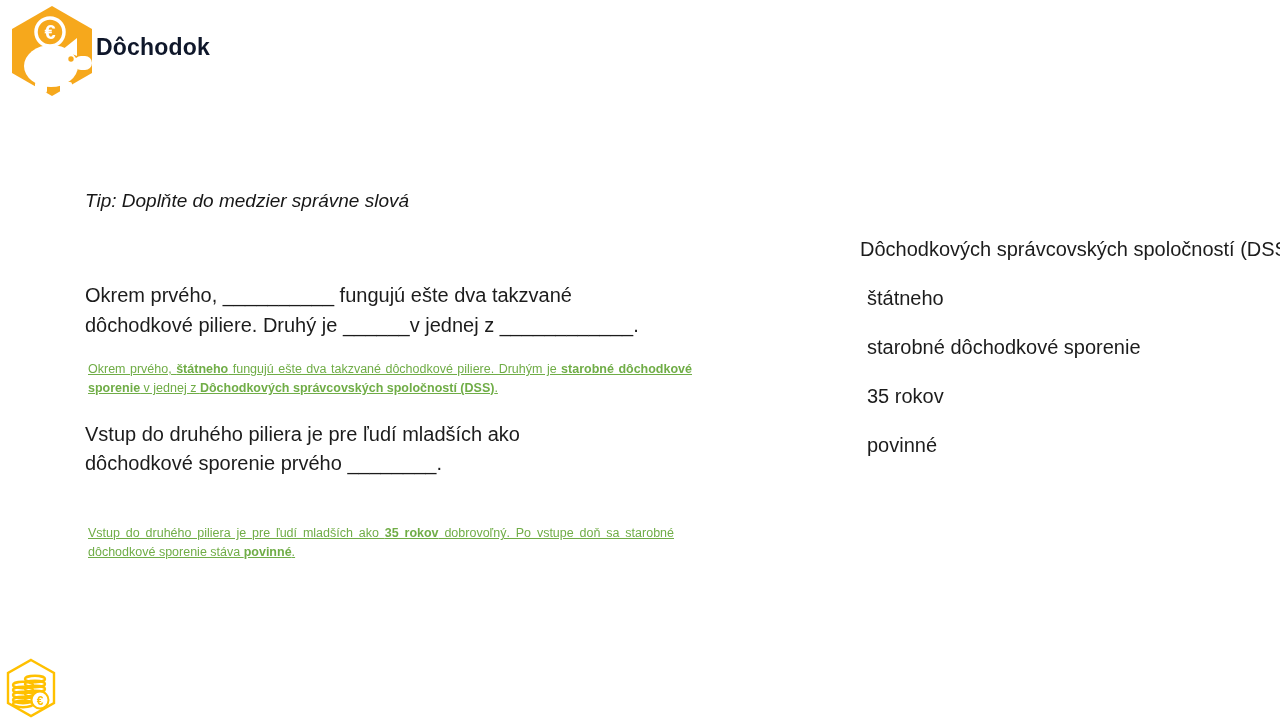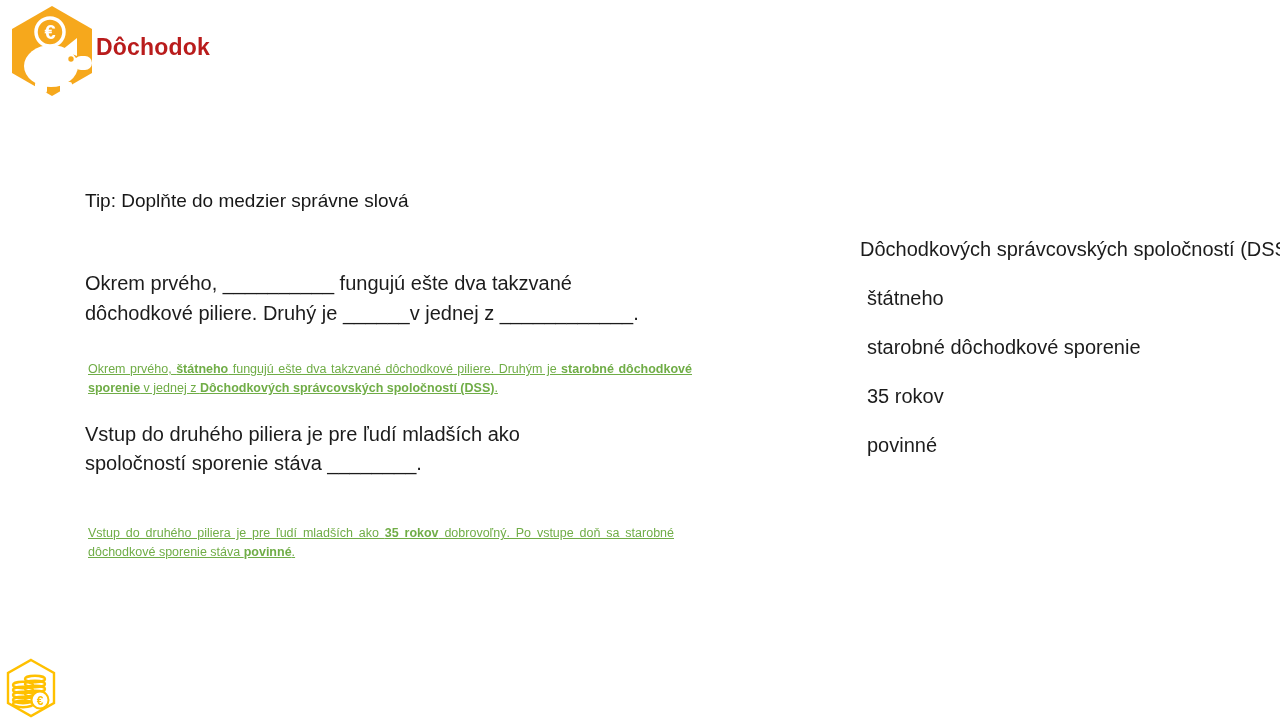--- a/index.html
+++ b/index.html
@@ -8,34 +8,34 @@
     background: #ffffff;
     overflow: hidden;
     position: relative;
     font-family: "Liberation Sans", sans-serif;
     color: #1a1a1a;
   }
   .abs { position: absolute; }
   .header-logo { left: 6px; top: 5px; }
   .page-title {
     left: 96px; top: 34px;
-    font-size: 23px; font-weight: 700; color: #b91c1c;
+    font-size: 23px; font-weight: 700; color: #0f172a;
     letter-spacing: 0.2px;
   }
   .tip-text {
     left: 85px; top: 190px;
-    font-size: 19px; color: #171717;
+    font-size: 19px; font-style: italic; color: #171717;
   }
   .exercise-paragraph {
     left: 85px;
     font-size: 20px; color: #1c1c1c;
     white-space: nowrap;
   }
   .exercise-paragraph .line { white-space: nowrap; }
-  .para-1 { top: 268px; line-height: 30px; }
+  .para-1 { top: 280px; line-height: 30px; }
   .para-2 { top: 420px; line-height: 29px; }
   .answer-paragraph {
     left: 88px;
     color: #70AD47;
     font-size: 12.5px;
     line-height: 19px;
     text-align: justify;
   }
   .answer-1 { top: 360px; width: 604px; text-decoration: underline; }
   .answer-2 { top: 524px; width: 586px; text-decoration: underline; }
@@ -76,21 +76,21 @@
 
 <div class="abs exercise-paragraph para-1">
   <div class="line">Okrem prvého, __________ fungujú ešte dva takzvané</div>
   <div class="line">dôchodkové piliere. Druhý je ______v jednej z ____________.</div>
 </div>
 
 <div class="abs answer-paragraph answer-1"><span>Okrem prvého, </span><span class="b">štátneho</span><span> fungujú ešte dva takzvané dôchodkové piliere. Druhým je </span><span class="b">starobné dôchodkové sporenie</span><span> v jednej z </span><span class="b">Dôchodkových správcovských spoločností (DSS)</span><span>.</span></div>
 
 <div class="abs exercise-paragraph para-2">
   <div class="line">Vstup do druhého piliera je pre ľudí mladších ako</div>
-  <div class="line">spoločností sporenie stáva ________.</div>
+  <div class="line">dôchodkové sporenie prvého ________.</div>
 </div>
 
 <div class="abs answer-paragraph answer-2"><span>Vstup do druhého piliera je pre ľudí mladších ako </span><span class="b">35 rokov</span><span> dobrovoľný. Po vstupe doň sa starobné dôchodkové sporenie stáva </span><span class="b">povinné</span><span>.</span></div>
 
 <div class="abs word-bank">
   <div class="word-bank-item">Dôchodkových správcovských spoločností (DSS)</div>
   <div class="word-bank-item">štátneho</div>
   <div class="word-bank-item">starobné dôchodkové sporenie</div>
   <div class="word-bank-item">35 rokov</div>
   <div class="word-bank-item">povinné</div>

